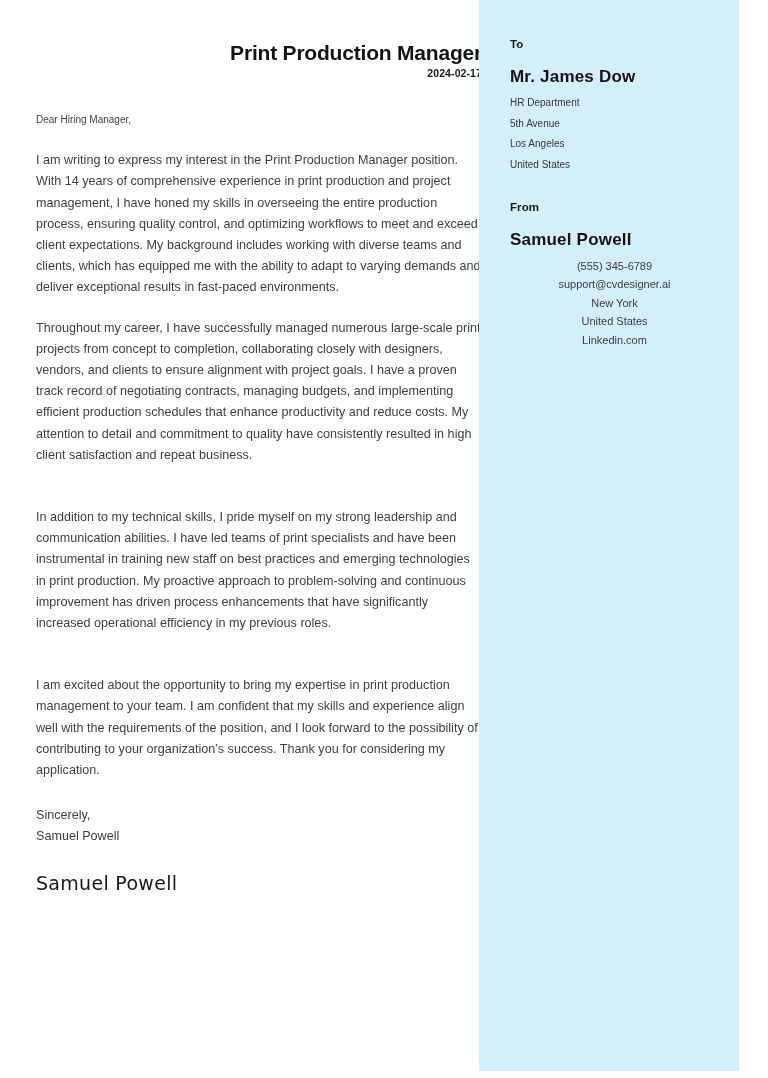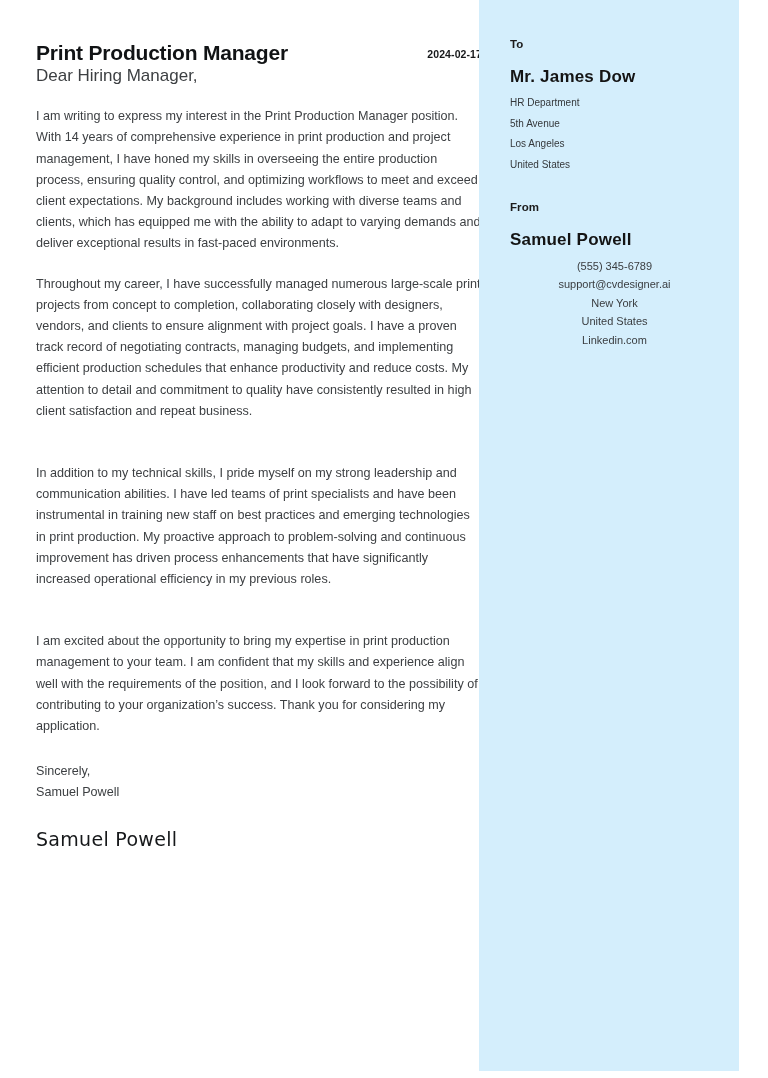--- a/index.html
+++ b/index.html
@@ -76,42 +76,44 @@
     left: 0;
     top: 0;
     width: 508px;
     height: 1078px;
     box-sizing: border-box;
     padding: 40px 26px 0 36px;
   }
 
   .head-row {
     display: flex;
-    align-items: center;
+    align-items: flex-end;
     justify-content: space-between;
+    margin-bottom: 30px;
+    flex-direction: column;
   }
   .letter-title {
     font-size: 21px;
     font-weight: bold;
     color: #111315;
     letter-spacing: -0.2px;
     margin: 0;
     line-height: 1.2;
   }
   .letter-date {
     font-size: 10.5px;
     font-weight: bold;
     color: #16181a;
     letter-spacing: 0.1px;
     white-space: nowrap;
     padding-top: 2px;
   }
 
   .salutation {
-    font-size: 17px;
+    font-size: 10px;
     color: #3c3f42;
     line-height: 21px;
     margin: 0 0 20px 0;
   }
 
   .para {
     font-size: 12.6px;
     color: #3c3f42;
     line-height: 21.2px;
     margin: 0 0 19px 0;

